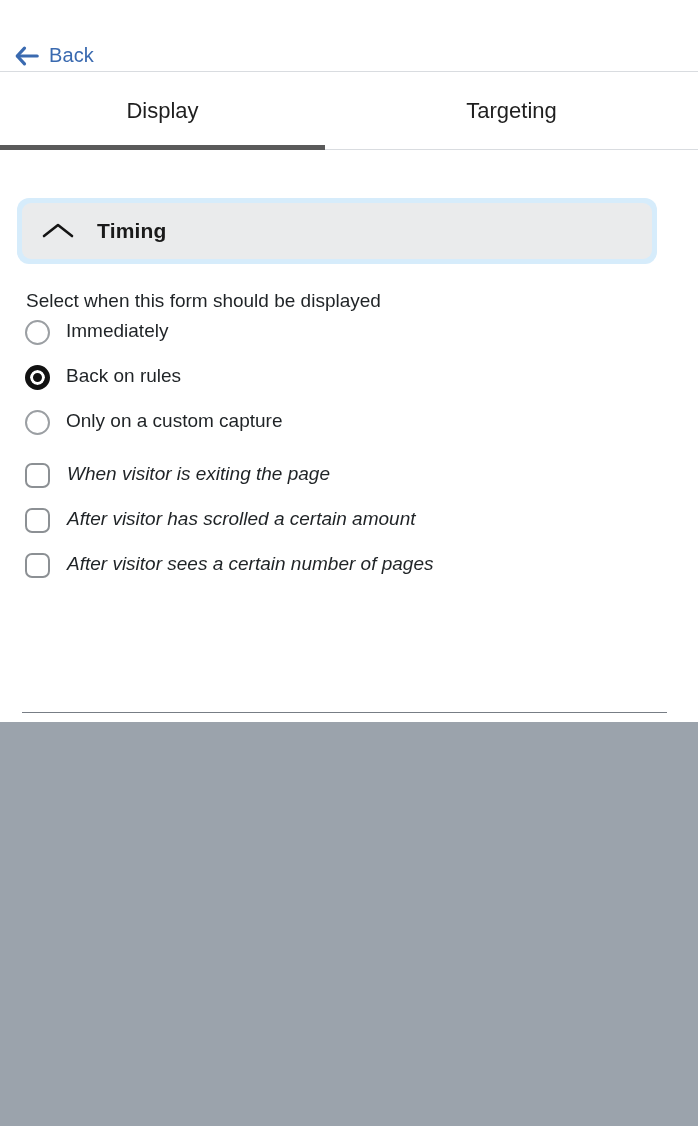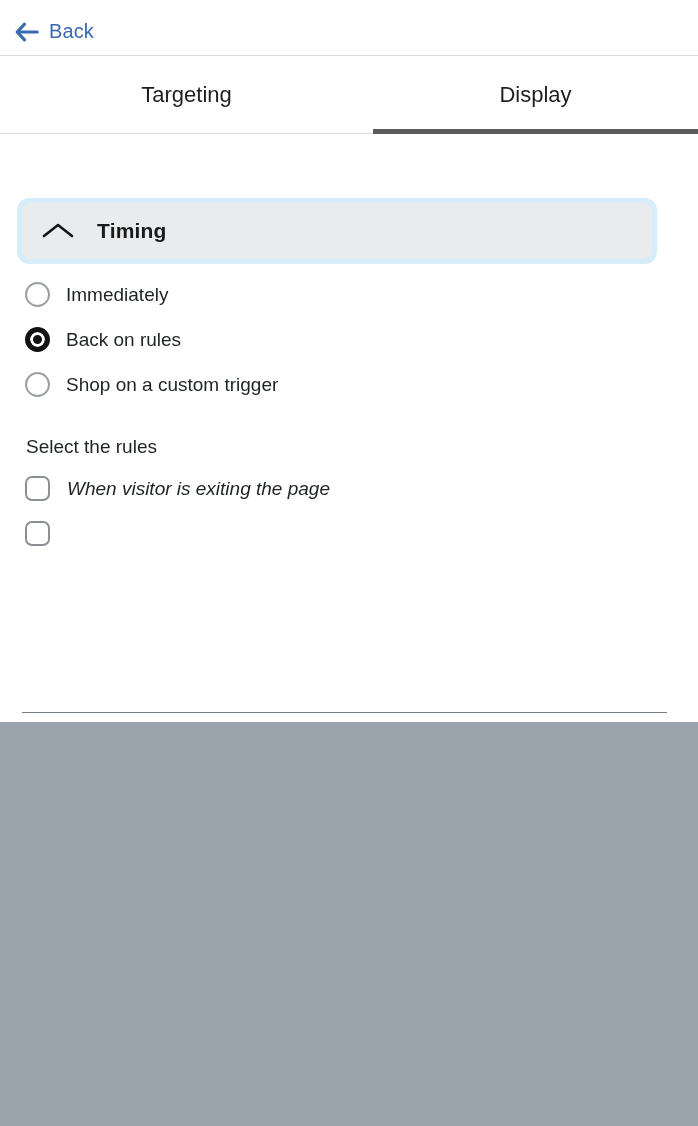--- a/index.html
+++ b/index.html
@@ -12,25 +12,25 @@
     height: 1126px;
     position: relative;
     overflow: hidden;
     font-family: "Liberation Sans", sans-serif;
     color: #1f1f1f;
     -webkit-font-smoothing: antialiased;
   }
 
   
   #topbar {
-    height: 56px;
+    height: 72px;
     box-sizing: border-box;
     border-bottom: 1px solid #d9dce0;
     display: flex;
-    align-items: center;
+    align-items: flex-end;
     padding-top: 8px;
   }
   #back-button {
     display: flex;
     align-items: center;
     gap: 9px;
     padding: 4px 10px 4px 14px;
     cursor: pointer;
     background: none;
     border: 0;
@@ -78,21 +78,21 @@
 
   
   #content {
     position: absolute;
     top: 150px; left: 0; right: 0; bottom: 0;
     background: #ffffff;
   }
 
   
   #timing-header {
-    margin: 48px 41px 8px 17px;
+    margin: 48px 41px 16px 17px;
     height: 66px;
     border-radius: 12px;
     background: #d6ecfb;
     padding: 5px;
     box-sizing: border-box;
     cursor: pointer;
   }
   #timing-header .inner {
     width: 100%;
     height: 100%;
@@ -118,21 +118,21 @@
 
   .group-label {
     font-size: 19px;
     color: #1f2326;
     margin: 26px 0 0 26px;
   }
 
   .option-list { margin: 8px 0 0 0; }
   .option {
     display: flex;
-    align-items: center;
+    align-items: flex-start;
     padding: 0 4px 0 25px;
     height: 45px;
     cursor: pointer;
   }
   .option .ctl { flex: none; }
   .option .txt {
     font-size: 19px;
     color: #1f2326;
     margin-left: 16px;
   }
@@ -197,66 +197,71 @@
       <svg viewBox="0 0 26 22" width="26" height="22" aria-hidden="true">
         <path d="M10.5 3.2 L3.2 11 L10.5 18.8" fill="none" stroke="#3a6ab0" stroke-width="3.2" stroke-linecap="round" stroke-linejoin="round"></path>
         <path d="M3.6 11 H23.2" fill="none" stroke="#3a6ab0" stroke-width="3.2" stroke-linecap="round"></path>
       </svg>
     </span>
     <span class="label">Back</span>
   </button>
 </div>
 
 <div id="tabs">
+  <button class="tab active">
+    <span>Display</span>
+  </button>
   <button class="tab second">
     <span>Targeting</span>
   </button>
-  <button class="tab active">
-    <span>Display</span>
-  </button>
 </div>
 
 <div id="content">
 
   <div id="timing-header">
     <div class="inner">
       <span class="chev">
         <svg viewBox="0 0 38 24" width="38" height="24" aria-hidden="true">
           <path d="M5 17 L19 6 L33 17" fill="none" stroke="#141414" stroke-width="2.6" stroke-linecap="round" stroke-linejoin="round"></path>
         </svg>
       </span>
       <span class="section-title">Timing</span>
     </div>
   </div>
 
+  <div class="group-label">Select when this form should be displayed</div>
 
   <div class="option-list">
     <div class="option">
       <span class="ctl radio"></span>
       <span class="txt">Immediately</span>
     </div>
     <div class="option">
       <span class="ctl radio checked"></span>
       <span class="txt">Back on rules</span>
     </div>
     <div class="option">
       <span class="ctl radio"></span>
-      <span class="txt">Shop on a custom trigger</span>
+      <span class="txt">Only on a custom capture</span>
     </div>
   </div>
 
-  <div class="group-label" id="rules-label">Select the rules</div>
 
   <div class="option-list">
     <div class="option cb">
       <span class="ctl checkbox"></span>
       <span class="txt">When visitor is exiting the page</span>
     </div>
     <div class="option cb">
       <span class="ctl checkbox"></span>
+      <span class="txt">After visitor has scrolled a certain amount</span>
+    </div>
+    <div class="option cb">
+      <span class="ctl checkbox"></span>
+      <span class="txt">After visitor sees a certain number of pages</span>
     </div>
   </div>
 
   <div id="collapsed">
     <div class="collapsed-row">
       <span class="chev">
         <svg viewBox="0 0 38 24" width="38" height="24" aria-hidden="true">
           <path d="M5 7 L19 18 L33 7" fill="none" stroke="#141414" stroke-width="2.6" stroke-linecap="round" stroke-linejoin="round"></path>
         </svg>
       </span>

